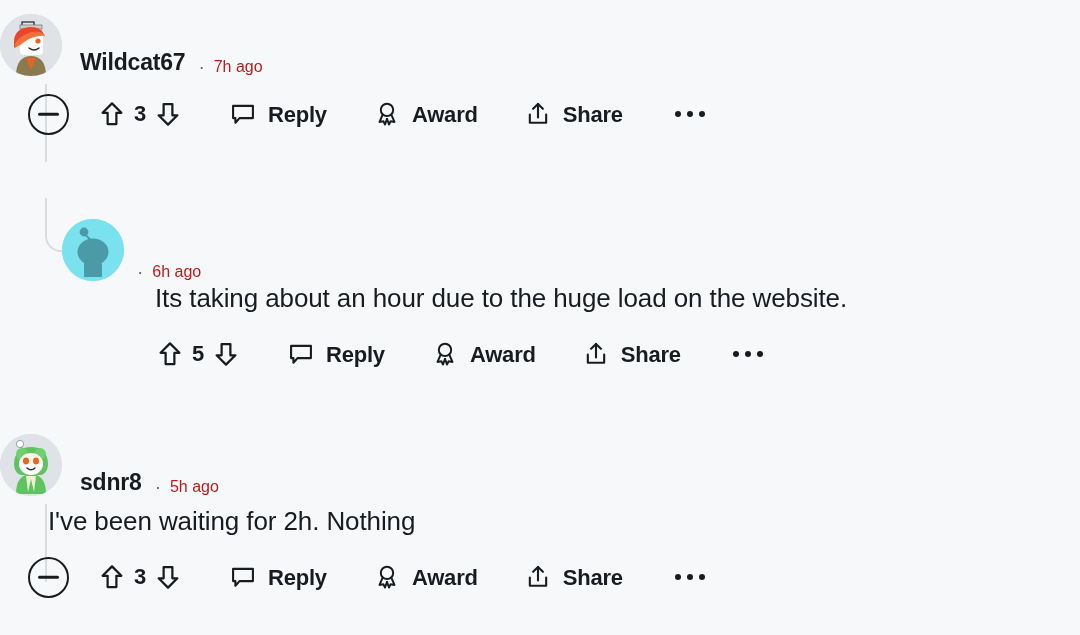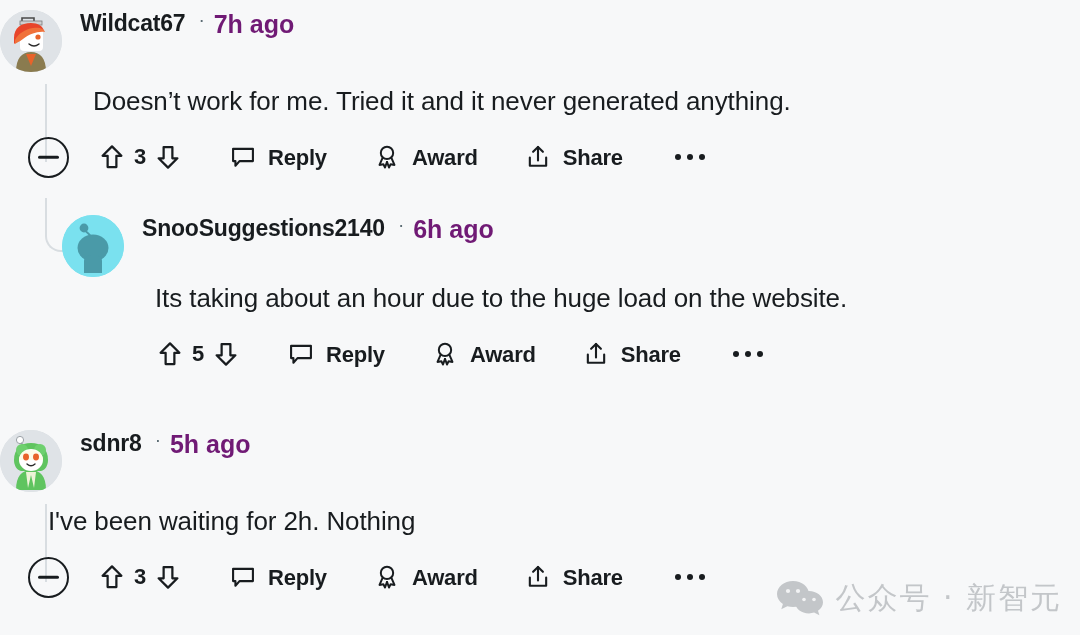--- a/index.html
+++ b/index.html
@@ -20,21 +20,21 @@
 
   
   .comment { position: absolute; }
   #comment-0 { left: 0px;  top: 10px;  width: 1080px; }
   #comment-1 { left: 62px; top: 215px; width: 1018px; }
   #comment-2 { left: 0px;  top: 430px; width: 948px; }
 
   
   .cmt-header {
     display: flex;
-    align-items: flex-start;
+    align-items: flex-end;
     height: 66px;
   }
   .avatar {
     width: 62px; height: 62px;
     border-radius: 50%;
     flex: 0 0 62px;
     position: relative;
     overflow: hidden;
     background: #d9dee3;
   }
@@ -47,23 +47,22 @@
     margin-left: 18px;
     letter-spacing: -0.2px;
   }
   .meta-dot {
     color: #5c6c74;
     font-size: 19px;
     margin: 0 9px 0 13px;
     line-height: 1;
   }
   .timestamp {
-    font-size: 25px;
-    color: #701a75;
-    font-weight: bold;
+    font-size: 16px;
+    color: #b91c1c;
   }
 
   
   .cmt-body {
     font-size: 26px;
     color: #181c1f;
     line-height: 1.35;
     letter-spacing: -0.1px;
     white-space: nowrap;
   }
@@ -197,21 +196,20 @@
           <circle cx="38" cy="27" r="2.6" fill="#e8632a"></circle>
 
           <path d="M29 34 Q34 38 39 34" stroke="#2b2b2b" stroke-width="1.4" fill="none" stroke-linecap="round"></path>
         </svg>
       </div>
       <span class="username">Wildcat67</span>
       <span class="meta-dot">·</span>
       <span class="timestamp">7h ago</span>
     </div>
 
-    <div class="cmt-body">Doesn’t work for me. Tried it and it never generated anything.</div>
 
     <div class="actions">
       <div class="collapse-btn"></div>
 
       <div class="vote-group" style="margin-left:28px;">
         <span>
           <svg class="ico" width="30" height="30" viewBox="0 0 24 24" fill="none" stroke="#181c1f" stroke-width="1.8" stroke-linejoin="round" stroke-linecap="round">
             <path d="M12 3.5 L19.5 11 H15.5 V20 H8.5 V11 H4.5 Z"></path>
           </svg>
         </span>
@@ -263,21 +261,20 @@
         <svg viewBox="0 0 62 62">
           <circle cx="31" cy="31" r="31" fill="#7ae1ef"></circle>
           <g fill="#4a9aa8">
             <circle cx="22" cy="13" r="4.4"></circle>
             <path d="M22.8 15.5 C26 18 29 20.5 30.6 24" stroke="#4a9aa8" stroke-width="1.9" fill="none"></path>
             <ellipse cx="31" cy="33" rx="15.5" ry="13.5"></ellipse>
             <path d="M22 46 C22 42 26 40 31 40 C36 40 40 42 40 46 L40 58 L22 58 Z"></path>
           </g>
         </svg>
       </div>
-      <span class="username">SnooSuggestions2140</span>
       <span class="meta-dot">·</span>
       <span class="timestamp">6h ago</span>
     </div>
 
     <div class="cmt-body">Its taking about an hour due to the huge load on the website.</div>
 
     <div class="actions">
       <div class="vote-group">
         <span>
           <svg class="ico" width="30" height="30" viewBox="0 0 24 24" fill="none" stroke="#181c1f" stroke-width="1.8" stroke-linejoin="round" stroke-linecap="round">
@@ -402,29 +399,14 @@
       </div>
 
       <div class="dots" style="margin-left:52px;">
         <i></i>
         <i></i>
         <i></i>
       </div>
     </div>
   </div>
 
-  <div class="watermark">
-    <svg width="46" height="40" viewBox="0 0 46 40">
-      <g fill="#c3c6c9">
-        <path d="M16 2 C7.2 2 0 7.8 0 15 C0 19 2.3 22.6 5.9 25 L4.3 30.2 L10.3 27.2 C12.1 27.7 14 28 16 28 C24.8 28 32 22.2 32 15 C32 7.8 24.8 2 16 2 Z"></path>
-        <path d="M32 12 C24.3 12 18 17 18 23.2 C18 29.4 24.3 34.4 32 34.4 C33.8 34.4 35.5 34.1 37.1 33.6 L42.4 36.3 L41 31.7 C44.1 29.6 46 26.6 46 23.2 C46 17 39.7 12 32 12 Z"></path>
-      </g>
-      <g fill="#f2f3f4">
-        <circle cx="11" cy="12" r="2.1"></circle>
-        <circle cx="21" cy="12" r="2.1"></circle>
-        <circle cx="27" cy="20.5" r="1.8"></circle>
-        <circle cx="37" cy="20.5" r="1.8"></circle>
-      </g>
-    </svg>
-    <span class="wm-text">公众号 · 新智元</span>
-  </div>
 
 </div>
 
 </body></html>

